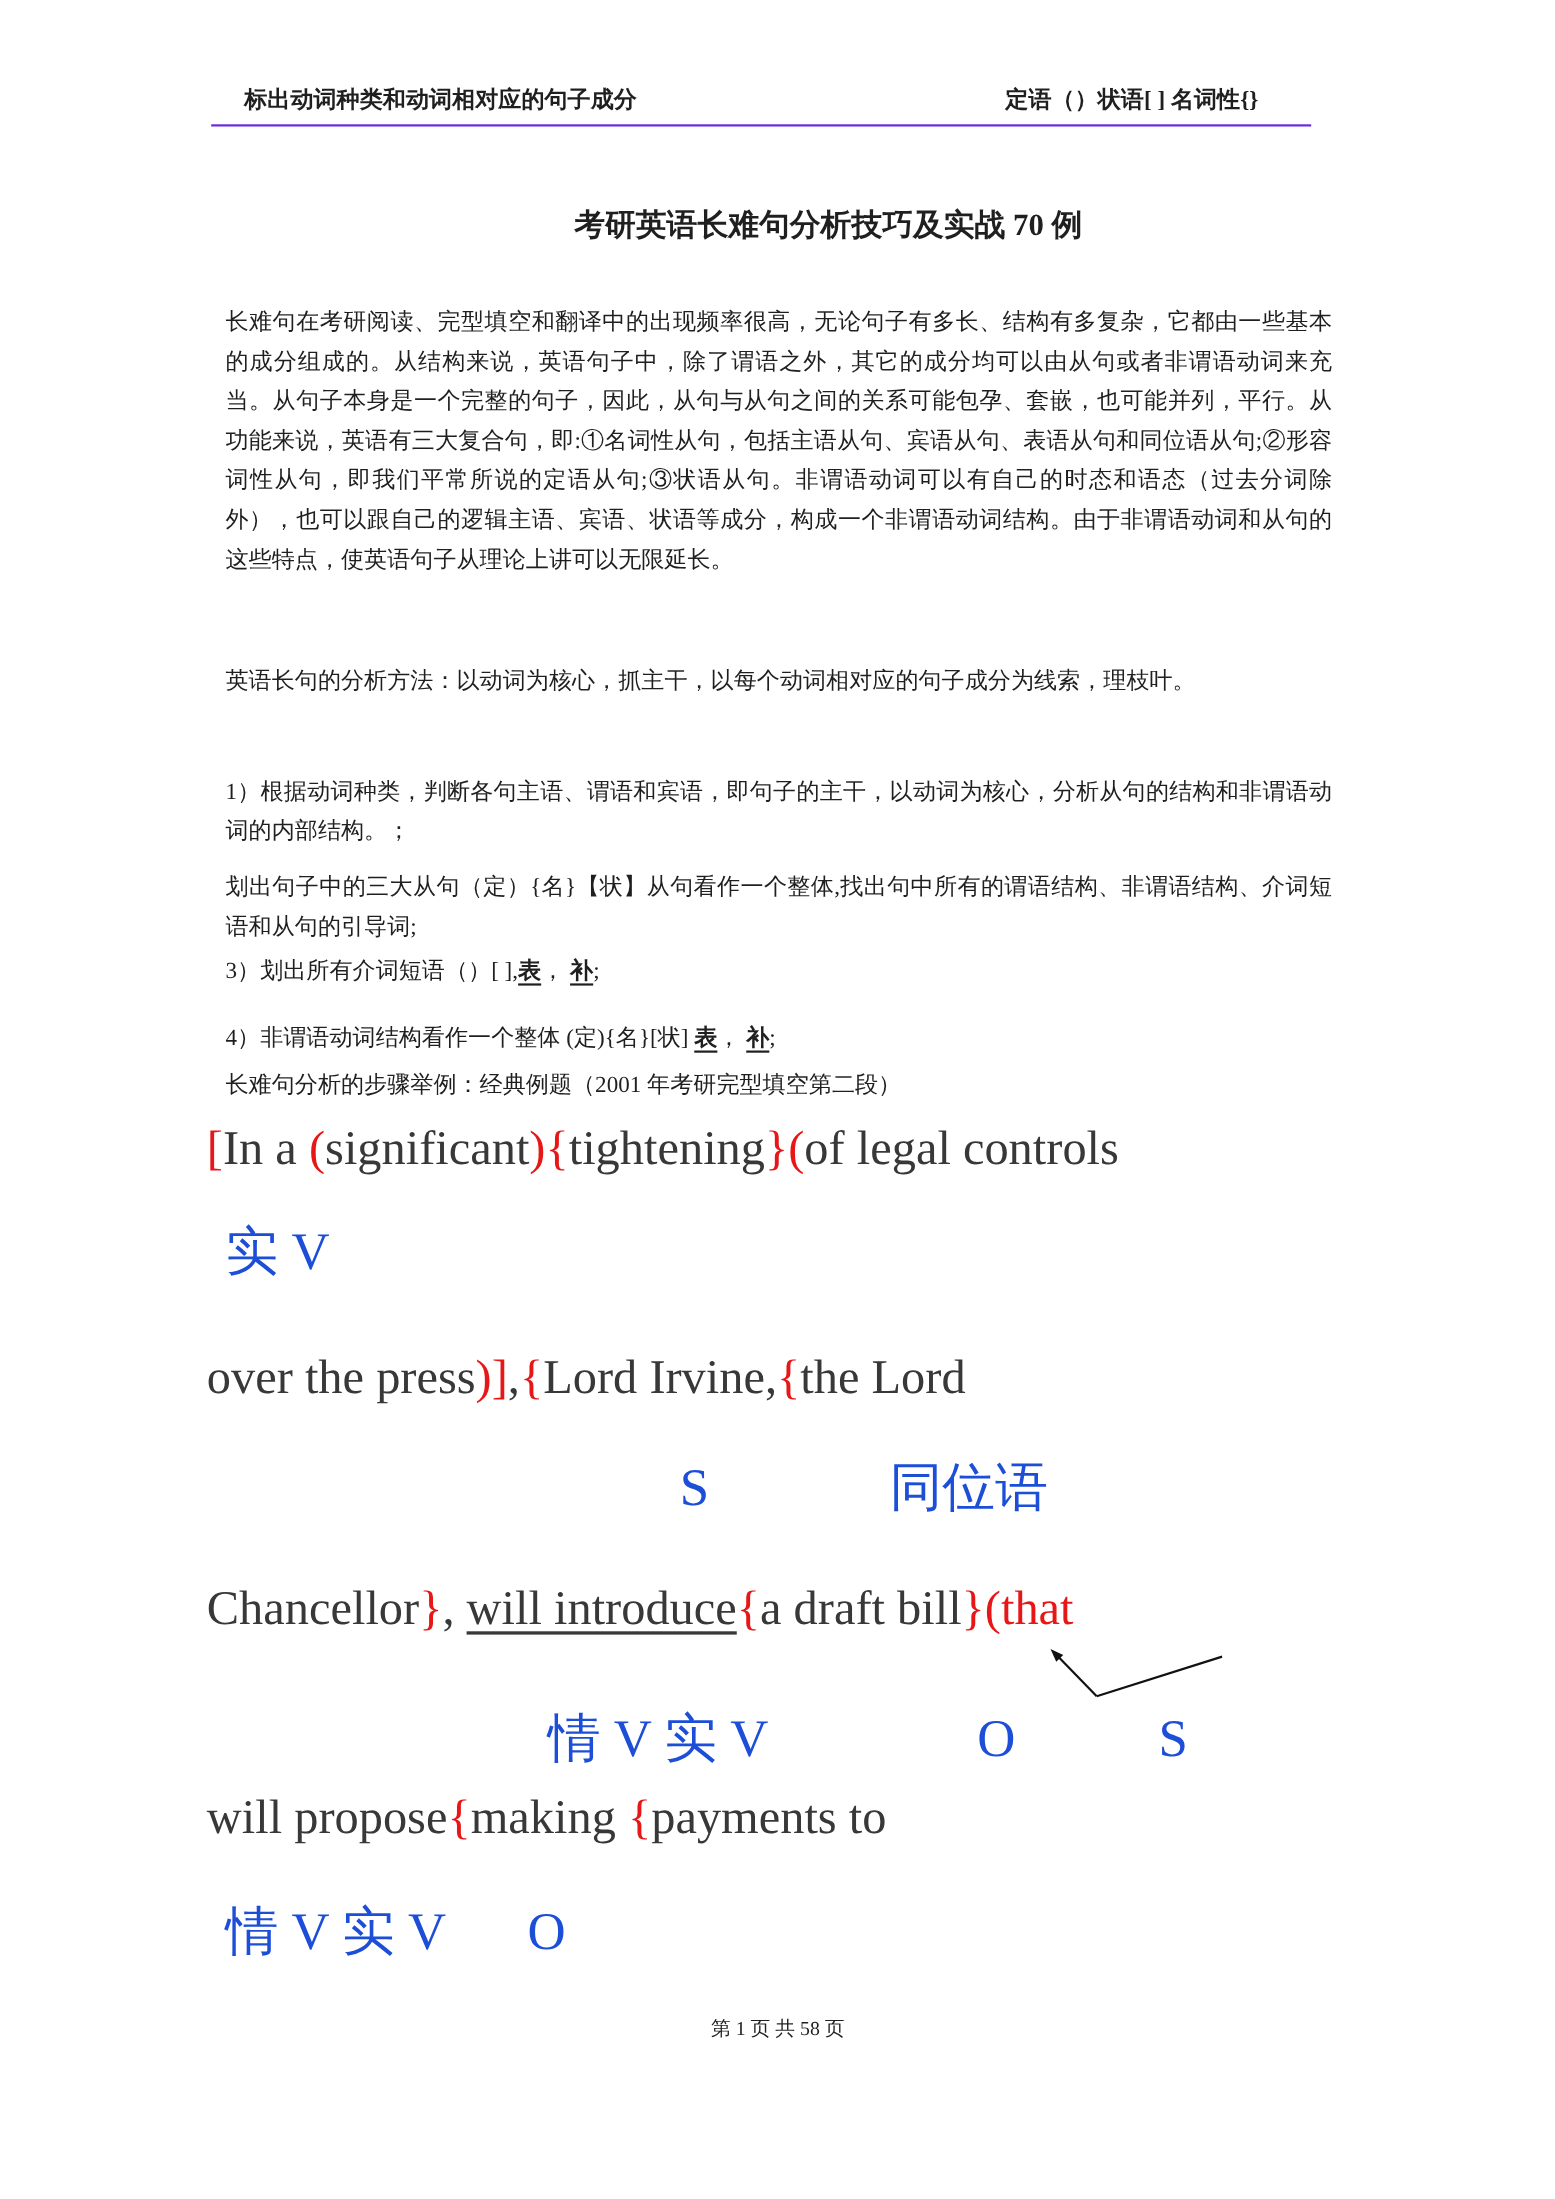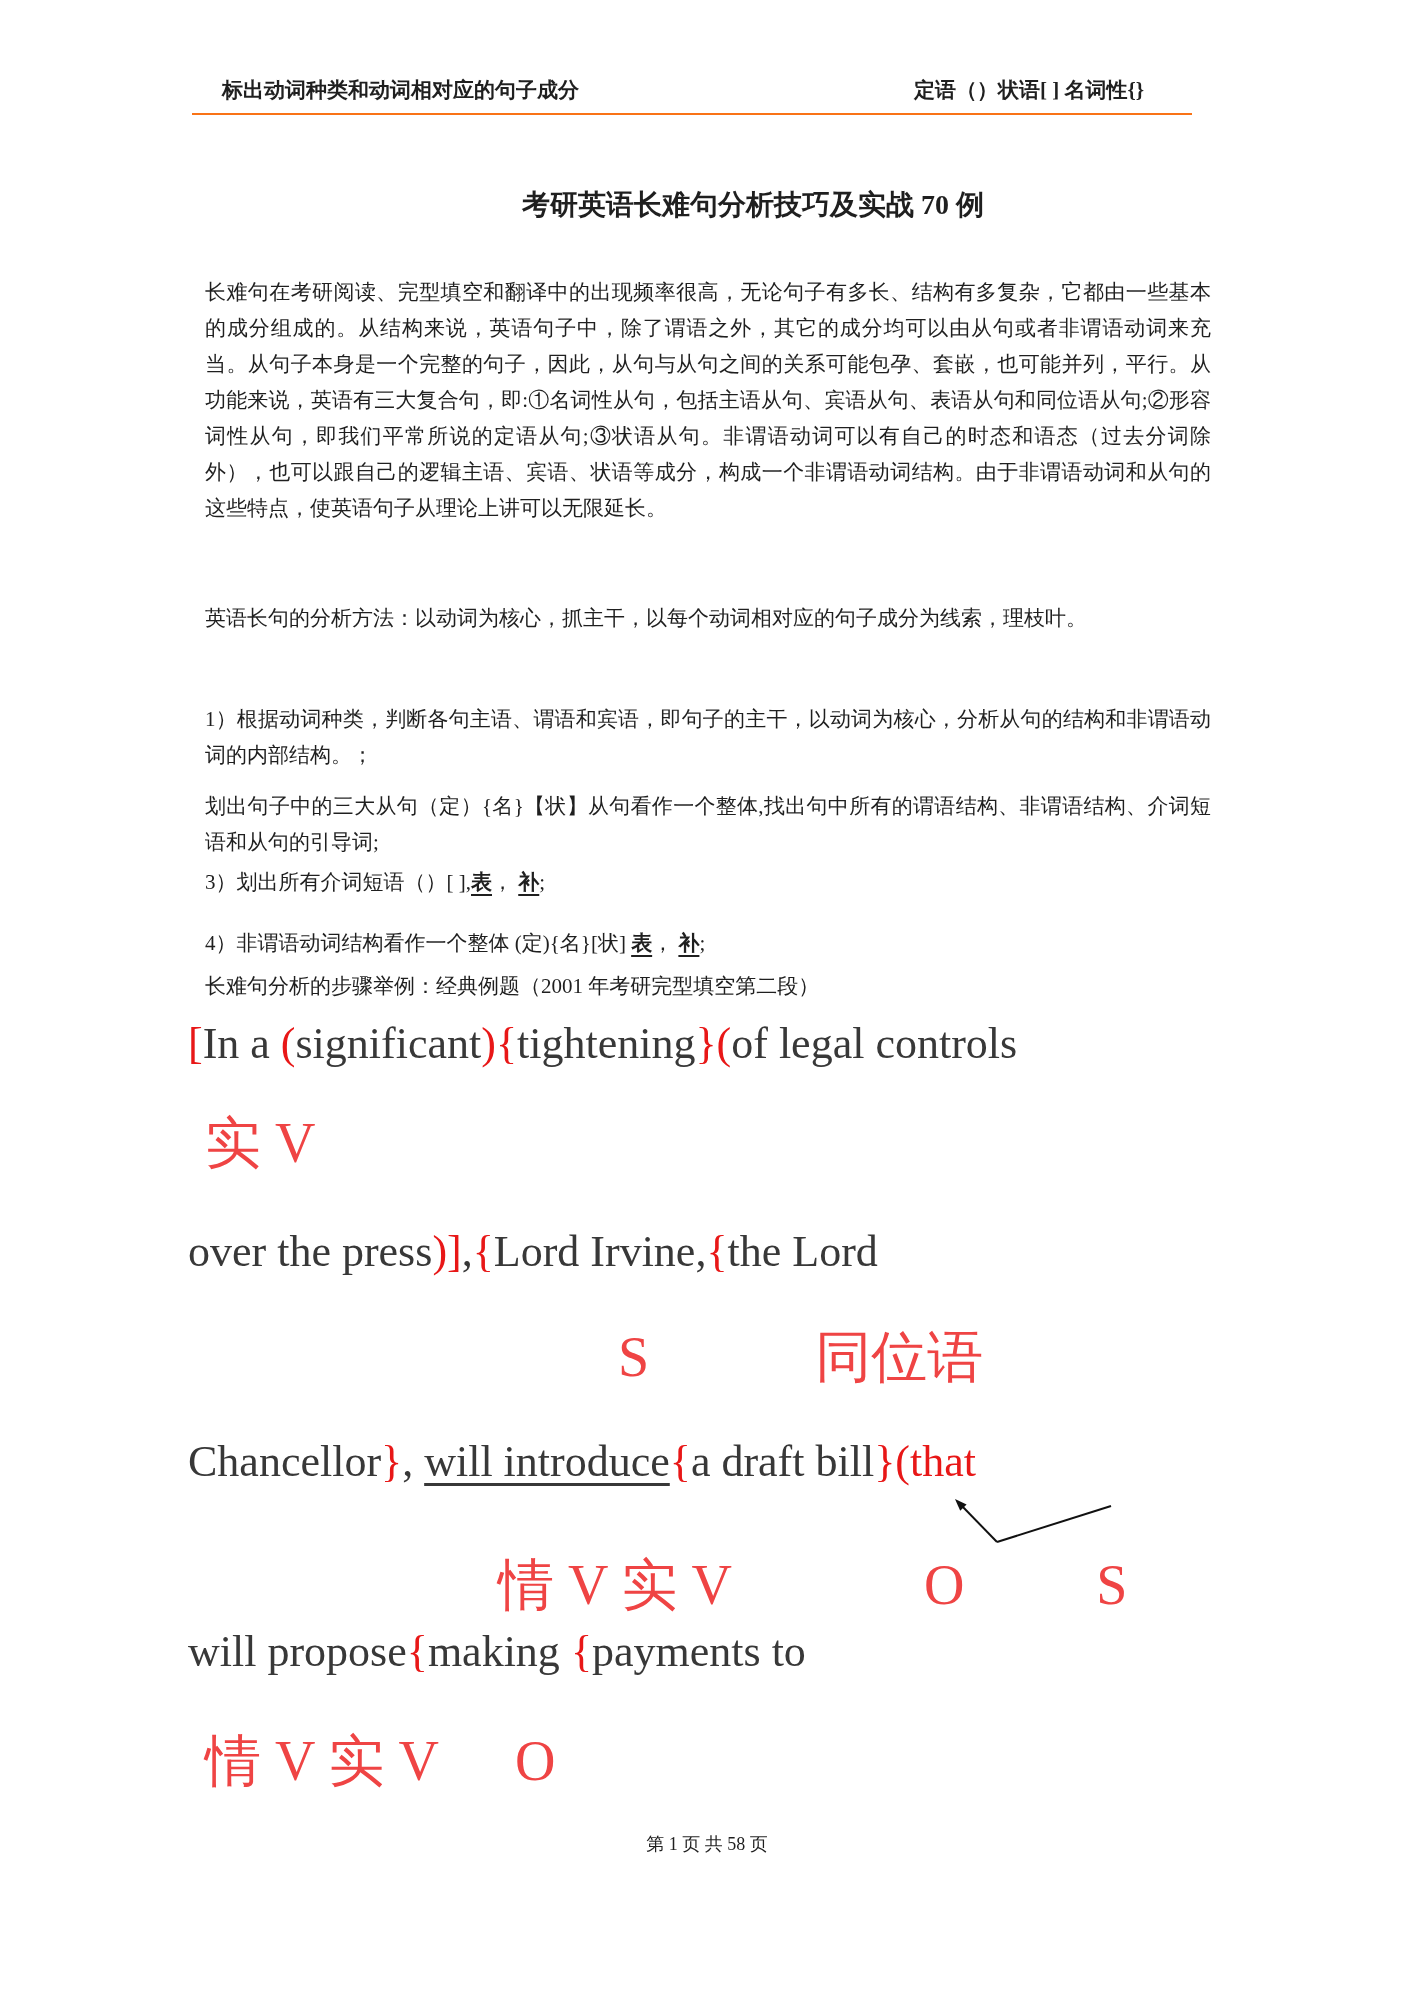--- a/index.html
+++ b/index.html
@@ -10,21 +10,21 @@
     background:#fff;
     font-family:"Liberation Serif","DejaVu Serif",serif;
     color:#1f1f1f;
     overflow:hidden;
   }
   .abs{position:absolute;}
 
   
   .hdr{
     top:76px; left:192px; width:1000px;
-    border-bottom:2px solid #f97316;
+    border-bottom:2px solid #6d28d9;
     padding-bottom:9px;
     display:flex; justify-content:space-between; align-items:flex-end;
     font-size:21px; font-weight:bold;
   }
   .hdr .h-left{margin-left:30px;}
   .hdr .h-right{margin-right:48px;margin-left:15px;}
 
   
   .title{
     top:186px; left:0; width:100%;
@@ -58,22 +58,22 @@
   .line1{top:1016px;}
   .line2{top:1224px;}
   .line3{top:1434px;}
   .line4{top:1624px;}
   .red{color:#e81717;}
   .vul{text-decoration:underline;text-decoration-thickness:3px;text-underline-offset:7px;}
 
   
   .annot{
     left:205px; width:1100px;
-    font-size:56px; line-height:1.2;
-    color:#ef4444;
+    font-size:48px; line-height:1.2;
+    color:#1d4ed8;
     white-space:nowrap;
   }
   .a1{top:1110px;}
   .a2{top:1324px;}
   .a3{top:1552px;}
   .a4{top:1728px;}
   .annot span{display:inline-block;}
   .a2 .sp1{margin-left:413px;}
   .a2 .sp2{margin-left:152px;}
   .a3 .sp1{margin-left:293px;}

